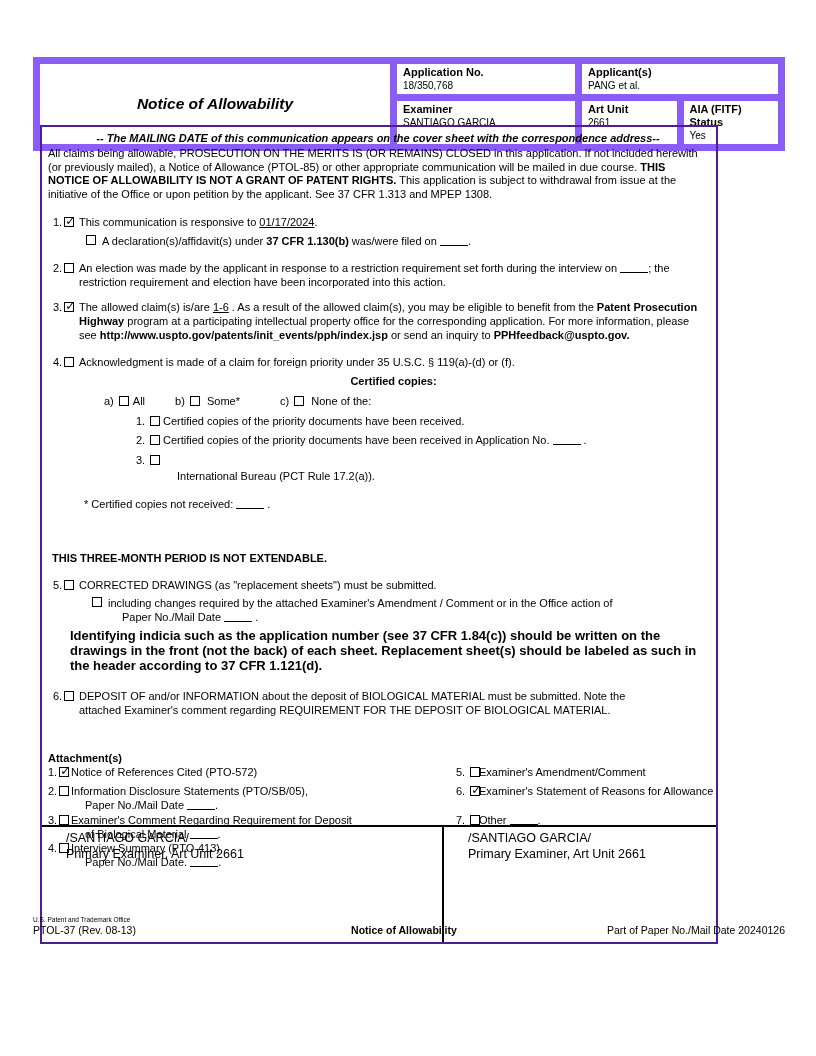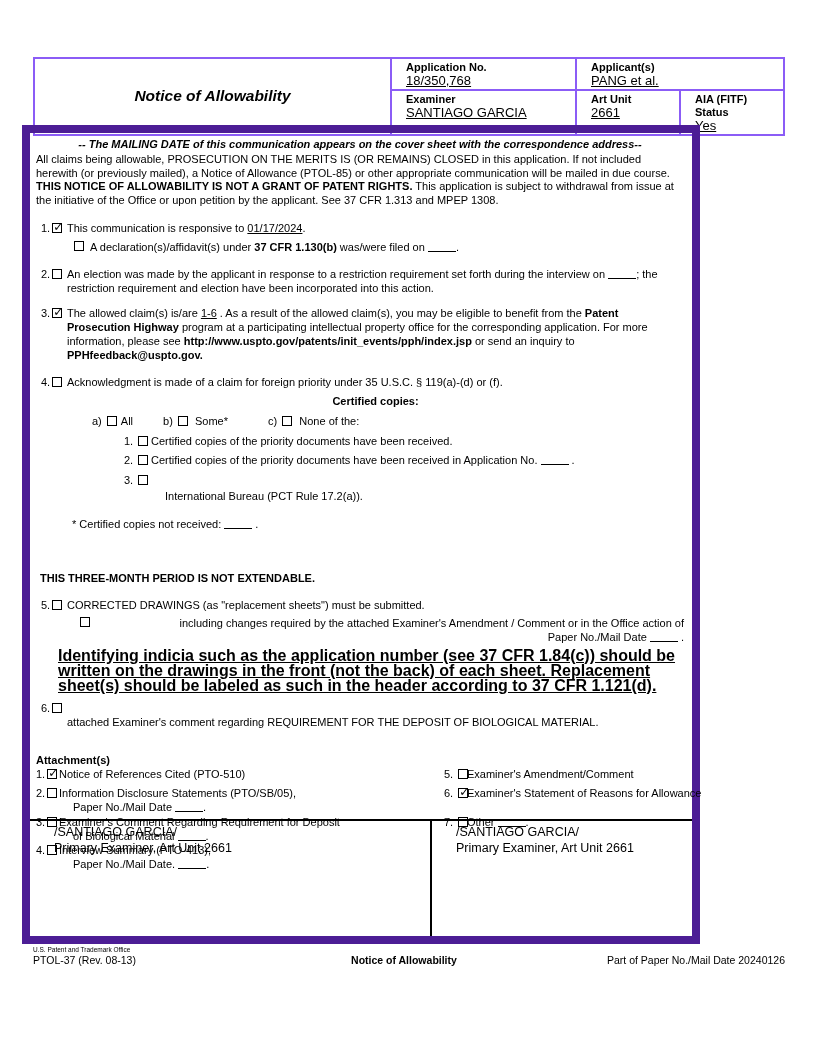--- a/index.html
+++ b/index.html
@@ -2,28 +2,28 @@
 <html><head>
 <meta charset="utf-8">
 <style>
   * { margin:0; padding:0; box-sizing:border-box; }
   html,body { background:#fff; }
   body { width:816px; height:1056px; font-family:"Liberation Sans","DejaVu Sans",sans-serif; color:#000; }
   .page { position:relative; width:816px; height:1056px; background:#fff; overflow:hidden; }
 
   
   .hdr { position:absolute; left:33px; top:57px; width:752px; border-collapse:collapse; table-layout:fixed; }
-  .hdr td { border:2px solid #8b5cf6; padding:2px 14px; vertical-align:top; font-size:11px; line-height:13px; }
+  .hdr td { border:7px solid #8b5cf6; padding:2px 6px; vertical-align:top; font-size:11px; line-height:13px; }
   .hdr .title-cell { text-align:center; vertical-align:middle; }
   .hdr .title-cell .t { font-size:15.5px; font-weight:bold; font-style:italic; }
   .hdr .lab { font-weight:bold; font-size:11px; }
-  .hdr .val { font-size:13px;text-decoration:underline; }
-
-  
-  .bodybox { position:absolute; left:22px; top:125px; width:678px; height:819px; border:8px solid #4c1d95; }
+  .hdr .val { font-size:10px; }
+
+  
+  .bodybox { position:absolute; left:40px; top:125px; width:678px; height:819px; border:2px solid #4c1d95; }
   .content { padding:4px 8px 0 6px; font-size:11px; line-height:14px; }
 
   .b { font-weight:bold; }
   .u { text-decoration:underline; }
   .mailing { text-align:center; font-weight:bold; font-style:italic; font-size:11px; line-height:14px; }
   .intro { line-height:13.5px; margin-top:2px; }
 
   .item { position:relative; padding-left:31px; }
   .item .pfx { position:absolute; left:5px; top:0; white-space:nowrap; }
   .sub { position:relative; margin-left:36px; padding-left:18px; margin-top:5px; }
@@ -36,42 +36,42 @@
 
   .certhead { margin:5px 0 0 31px; font-weight:bold;text-align:center; }
   .abcrow { margin:6px 0 0 56px; }
   .abcrow .gap1 { margin-left:30px; }
   .abcrow .gap2 { margin-left:40px; }
   .ccitem { position:relative; margin-left:88px; padding-left:27px; margin-top:5px; }
   .ccitem .pfx { position:absolute; left:0; top:0; white-space:nowrap; }
   .ccnote { margin:13px 0 0 36px; }
 
   .threemonth { margin-top:26px; padding-left:4px; line-height:14px; }
-  .indicia { margin:4px 0 8px 22px; font-weight:bold; font-size:16px; line-height:15px; padding-right:4px;text-decoration:underline; }
+  .indicia { margin:4px 0 16px 22px; font-weight:bold; font-size:13px; line-height:15px; padding-right:4px; }
   .ind2 { padding-left:14px; }
 
-  .attach { position:relative; margin-top:24px; }
+  .attach { position:relative; margin-top:34px; }
   .attach-head { font-weight:bold; }
   .attcol-left { width:400px; }
   .att { position:relative; padding-left:23px; }
   .att .pfx { position:absolute; left:0; top:0; white-space:nowrap; }
   .attcol-right { position:absolute; left:408px; top:14px; width:330px; }
 
   .mt14{margin-top:14px;} .mt13{margin-top:13px;} .mt11{margin-top:11px;} .mt6{margin-top:6px;}
   .mt5{margin-top:5px;} .mt4{margin-top:4px;} .mt1{margin-top:1px;} .mt0{margin-top:0;}
   .mt15{margin-top:15px;}
 
   
   .sig { position:absolute; left:0; right:0; bottom:0; height:117px; border-top:2px solid #000; display:flex; }
   .sig-cell { padding:3px 24px; font-size:12.5px; line-height:16px; }
   .sig-left { width:402px; border-right:2px solid #000; }
   .sig-right { flex:1; }
 
   
-  .footer { position:absolute; left:33px; top:946px; width:752px; }
+  .footer { position:absolute; left:33px; top:916px; width:752px; }
   .footer .office { font-size:6.5px; line-height:8px; }
   .footer .row { display:flex; align-items:baseline; font-size:10.5px; line-height:13px; }
   .footer .fleft { width:240px; }
   .footer .fcenter { flex:1; text-align:center; font-weight:bold; }
   .footer .fright { width:250px; text-align:right; }
 </style>
 </head>
 <body>
 
 <div class="page">
@@ -167,40 +167,40 @@
 
       <div class="threemonth">
         <br>
         <span class="b">THIS THREE-MONTH PERIOD IS NOT EXTENDABLE.</span>
       </div>
 
       <div class="item mt13">
         <span class="pfx"><span>5.</span><span class="cb"></span></span>
         <span>CORRECTED DRAWINGS (as "replacement sheets") must be submitted.</span>
       </div>
-      <div class="sub mt4" style="margin-left:42px;text-align:right;">
+      <div class="sub mt4" style="margin-left:42px;">
         <span class="cb"></span>
         <span>including changes required by the attached Examiner's Amendment / Comment or in the Office action of</span><br>
         <span class="ind2">Paper No./Mail Date </span><span class="blank"></span><span> .</span>
       </div>
       <div class="indicia">Identifying indicia such as the application number (see 37 CFR 1.84(c)) should be written on the drawings in the front (not the back) of each sheet. Replacement sheet(s) should be labeled as such in the header according to 37 CFR 1.121(d).</div>
 
       <div class="item mt6">
         <span class="pfx"><span>6.</span><span class="cb"></span></span>
-        <br>
+        <span>DEPOSIT OF and/or INFORMATION about the deposit of BIOLOGICAL MATERIAL must be submitted. Note the</span><br>
         <span>attached Examiner's comment regarding REQUIREMENT FOR THE DEPOSIT OF BIOLOGICAL MATERIAL.</span>
       </div>
 
       <div class="attach">
         <div class="attach-head">Attachment(s)</div>
 
         <div class="attcol-left">
           <div class="att mt0">
             <span class="pfx"><span>1.</span><span class="cb on"></span></span>
-            <span>Notice of References Cited (PTO-510)</span>
+            <span>Notice of References Cited (PTO-572)</span>
           </div>
           <div class="att mt5">
             <span class="pfx"><span>2.</span><span class="cb"></span></span>
             <span>Information Disclosure Statements (PTO/SB/05),</span><br>
             <span class="ind2">Paper No./Mail Date </span><span class="blank"></span><span>.</span>
           </div>
           <div class="att mt1">
             <span class="pfx"><span>3.</span><span class="cb"></span></span>
             <span>Examiner's Comment Regarding Requirement for Deposit</span><br>
             <span class="ind2">of Biological Material </span><span class="blank"></span><span>.</span>

